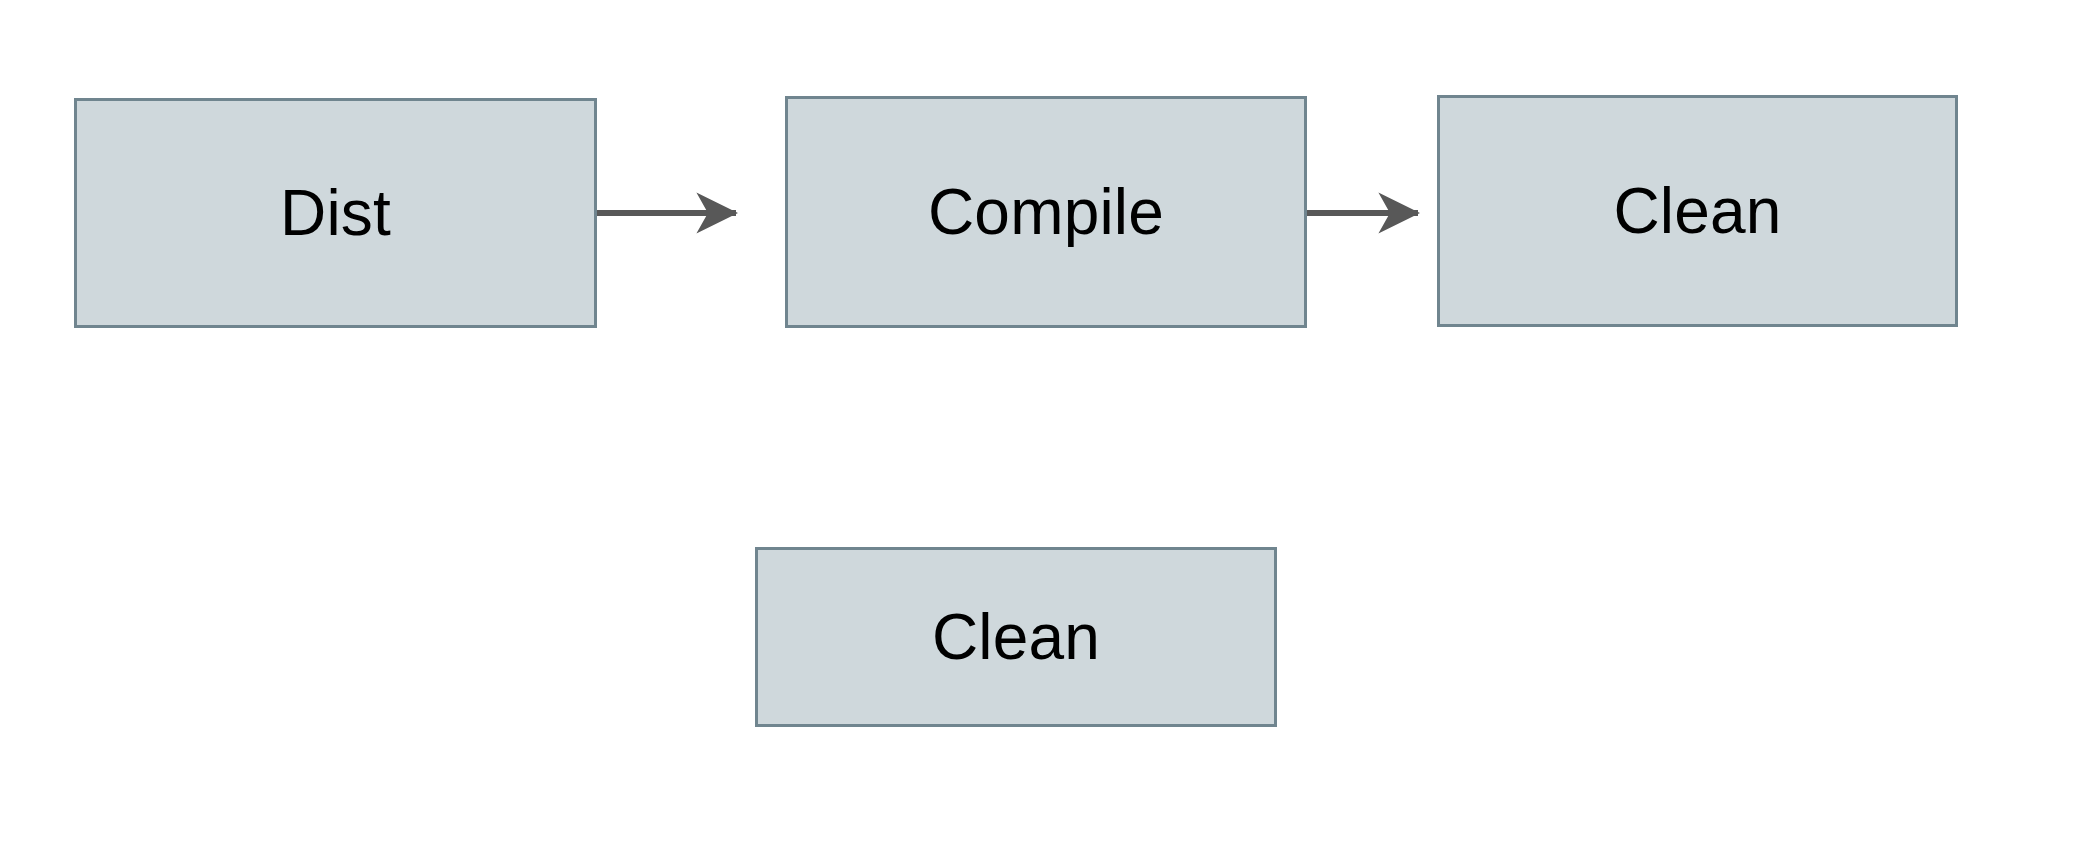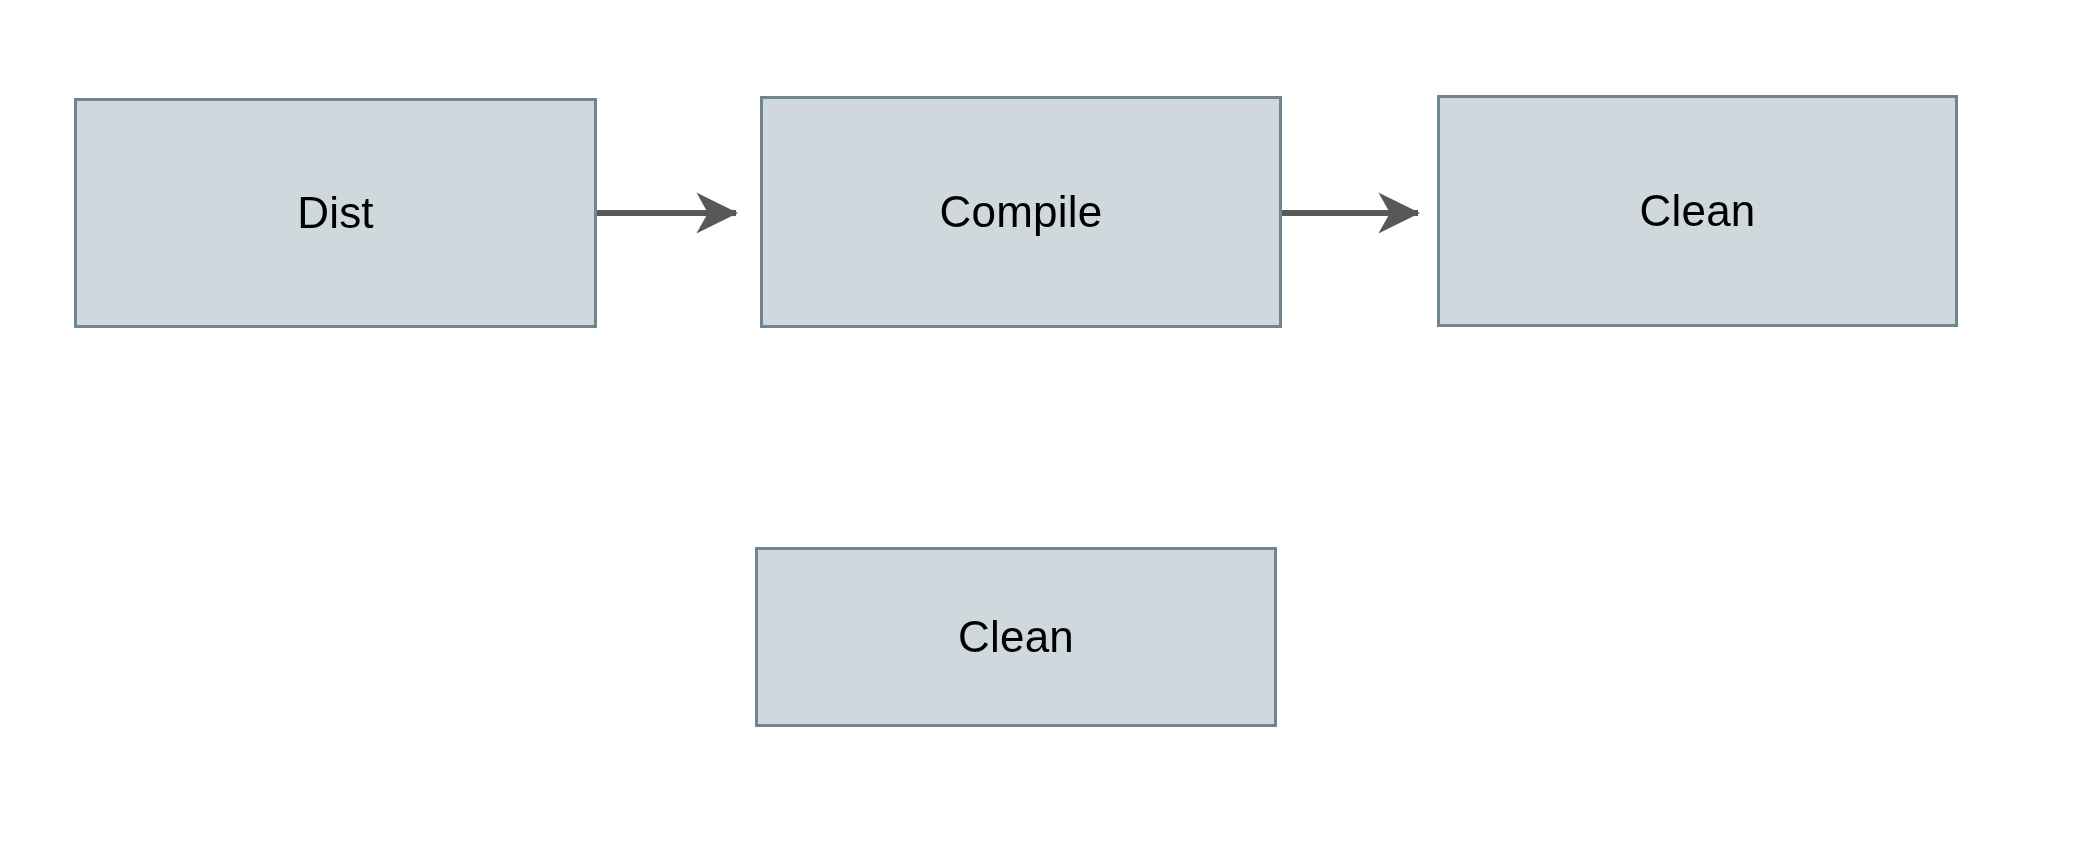--- a/index.html
+++ b/index.html
@@ -30,21 +30,21 @@
     position: absolute;
     box-sizing: border-box;
     background: #cfd8dc;
     border: 3px solid #70858f;
     display: flex;
     align-items: center;
     justify-content: center;
   }
   .node-label {
     font-family: "Liberation Sans", sans-serif;
-    font-size: 44px;
+    font-size: 64px;
     font-weight: 400;
     line-height: 1;
     color: #000000;
     letter-spacing: 0.2px;
     white-space: nowrap;
     -webkit-font-smoothing: antialiased;
   }
 </style>
 </head>
 <body>
@@ -64,21 +64,21 @@
 
     <g>
       <line class="edge-line" x1="1277" y1="213" x2="1418" y2="213" stroke="#585858" stroke-width="6" marker-end="url(#arrow-barbed)"></line>
     </g>
   </svg>
 
   <div class="node" id="node-dist" style="left:74px; top:98px; width:523px; height:230px;">
     <span class="node-label">Dist</span>
   </div>
 
-  <div class="node" id="node-compile" style="left:760px; top:96px; width:522px; height:232px;">
+  <div class="node" id="node-compile" style="left:785px; top:96px; width:522px; height:232px;">
     <span class="node-label">Compile</span>
   </div>
 
   <div class="node" id="node-init" style="left:1437px; top:95px; width:521px; height:232px;">
     <span class="node-label">Clean</span>
   </div>
 
   <div class="node" id="node-clean" style="left:755px; top:511px; width:522px; height:180px;margin-top:36px;">
     <span class="node-label">Clean</span>
   </div>

